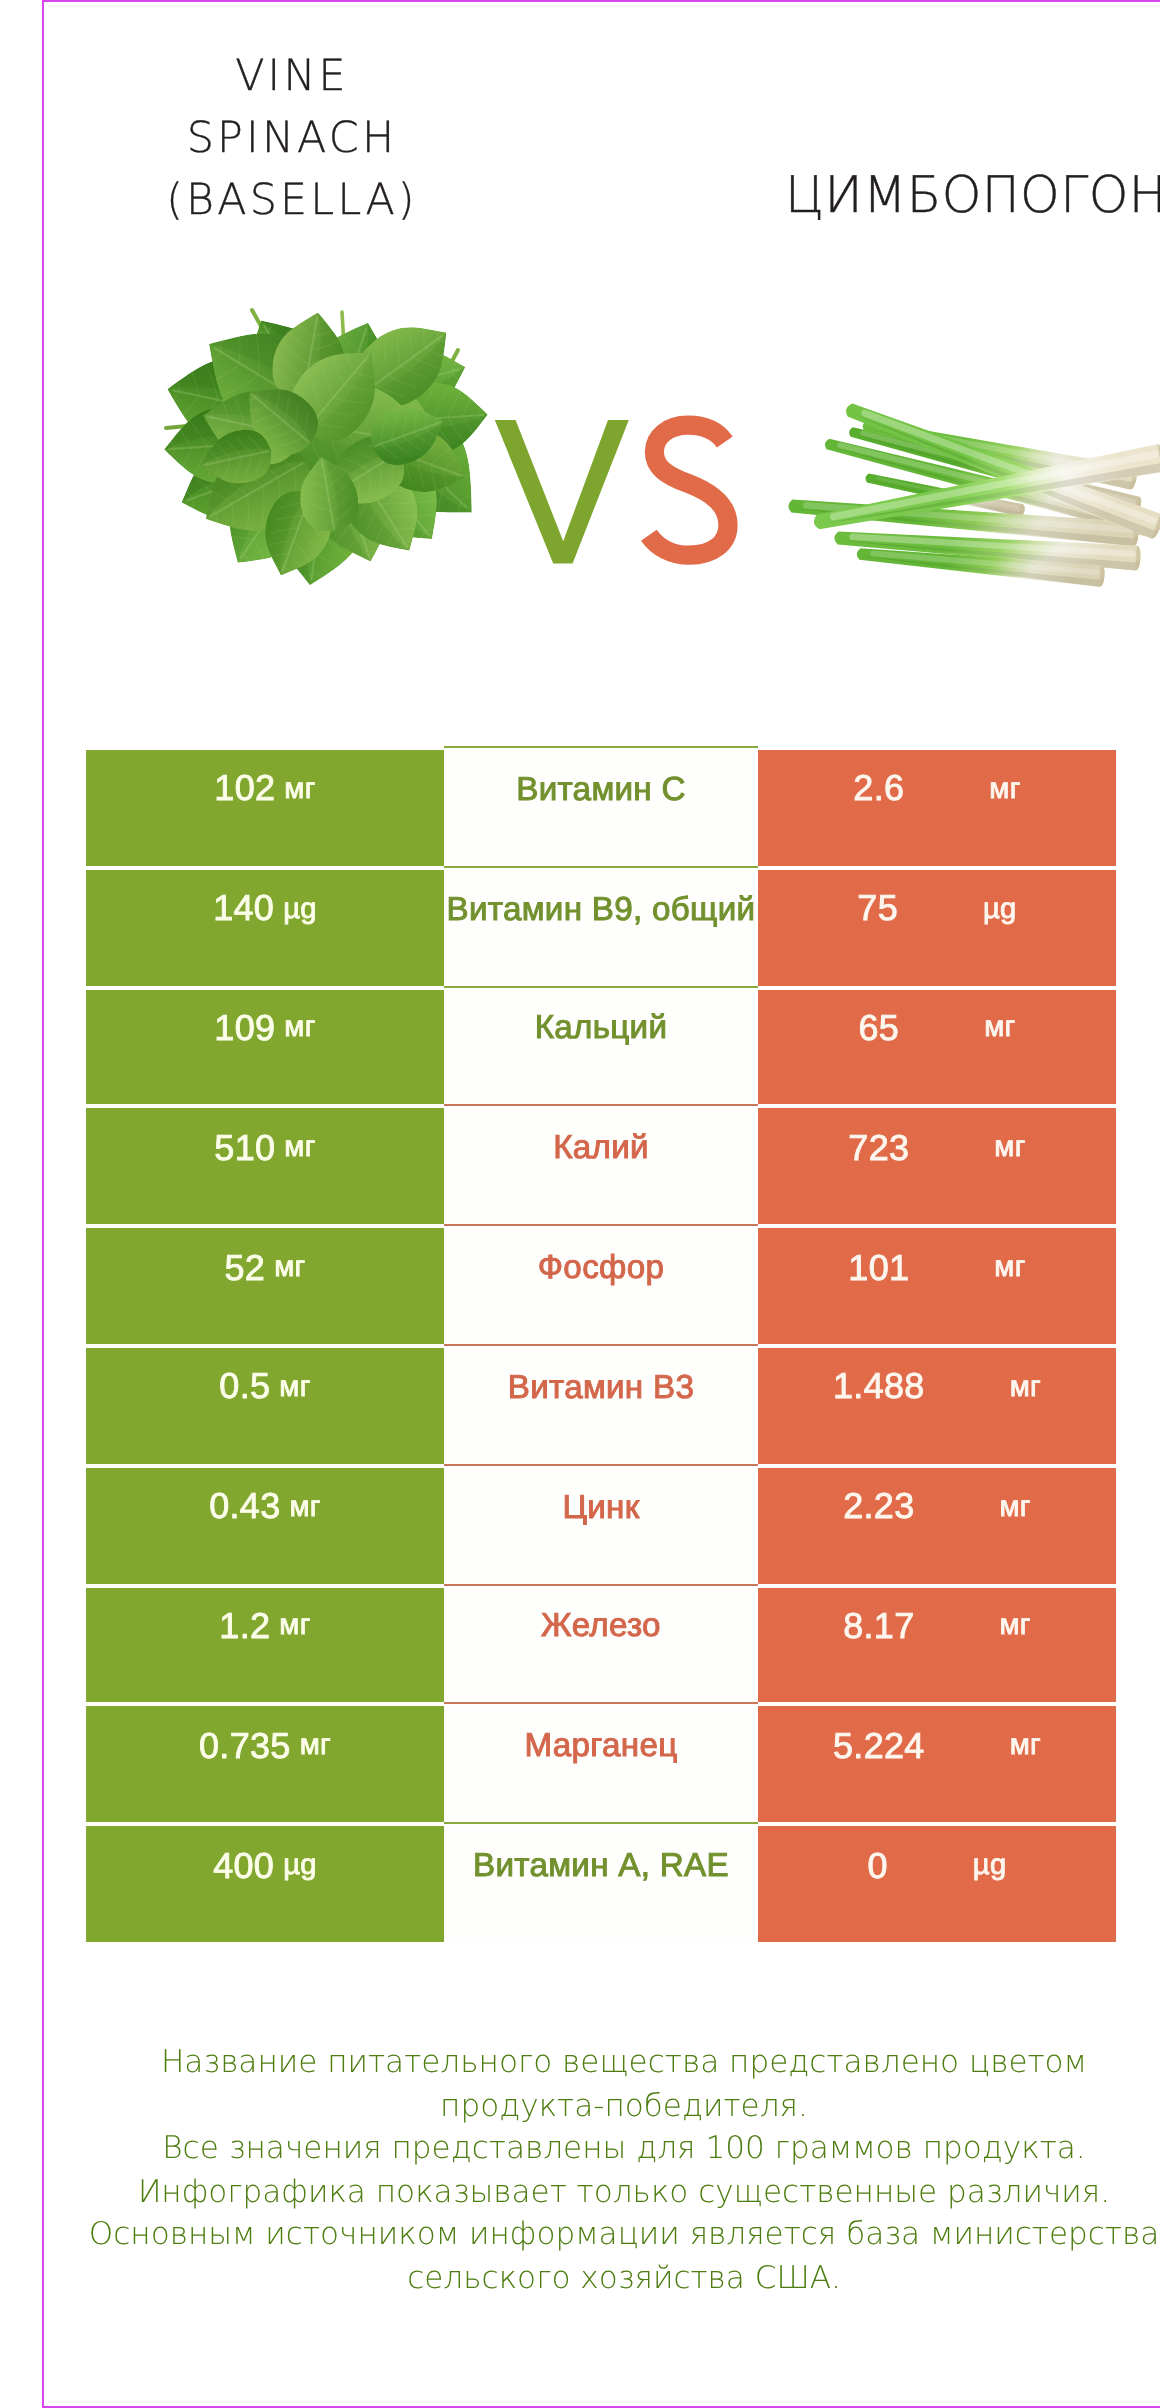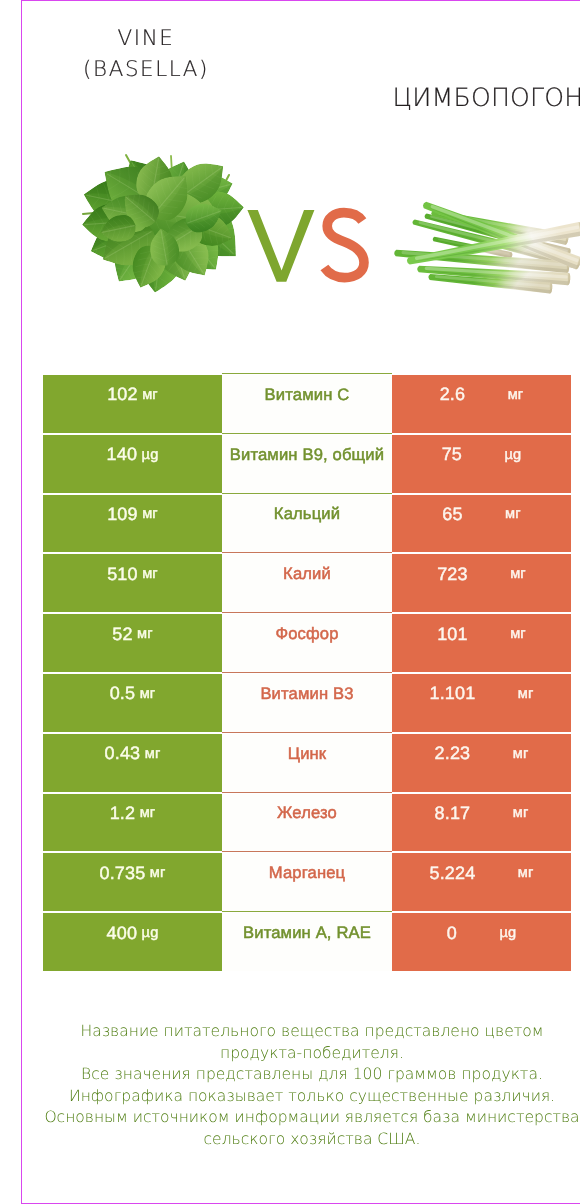--- a/index.html
+++ b/index.html
@@ -15,21 +15,21 @@
 
   .vs-wrap{position:absolute;left:224px;top:200px;width:140px;height:92px;}
   .img-left{position:absolute;left:44px;top:140px;width:192px;height:164px;}
   .img-right{position:absolute;left:364px;top:182px;width:200px;height:122px;overflow:visible;}
 
   .tbl{position:absolute;left:21px;top:374px;width:537px;}
   .row{height:57.8px;margin-bottom:2px;display:flex;}
   .cell{height:57.8px;display:flex;align-items:center;justify-content:center;padding-bottom:18px;box-sizing:border-box;
     font-size:15px;font-weight:bold;letter-spacing:0.15px;font-family:"Liberation Sans",sans-serif;}
   .cL{width:179px;background:#81a72e;color:#fbfde9;}
-  .cM{width:170px;background:#fefefc;position:relative;}
+  .cM{width:157px;background:#fefefc;position:relative;}
   .cM:before{content:"";position:absolute;left:0;right:0;top:-2px;height:1px;}
   .row.wL .cM:before{background:#8aa93c;}
   .row.wR .cM:before{background:#c8775a;}
   .cR{width:179px;background:#e16b49;color:#fdf6ee;gap:38px;}
   .nutri{font-size:16.6px;font-weight:normal;font-family:"Liberation Sans",sans-serif;}
   .gtxt{-webkit-text-stroke:0.5px #72912e;}
   .otxt{-webkit-text-stroke:0.5px #d3674b;}
   .num{font-size:18px;font-weight:normal;-webkit-text-stroke:0.45px currentColor;}
   .unit{font-size:14.6px;font-weight:normal;margin-left:4.5px;-webkit-text-stroke:0.45px currentColor;}
   .gtxt{color:#72912e;}
@@ -38,20 +38,21 @@
   .foot{position:absolute;left:0;top:1020px;width:580px;text-align:center;
     font-family:"DejaVu Sans",sans-serif;font-size:15.55px;line-height:21.5px;color:#4d7c0f;font-weight:300;}
 </style>
 </head>
 <body>
 
 <div class="page">
 
   <div class="title-left">
     <div>VINE</div>
+    <div>SPINACH</div>
     <div>(BASELLA)</div>
   </div>
   <div class="title-right">ЦИМБОПОГОН</div>
 
   <div class="img-left"><svg width="192" height="164" viewBox="0 0 192 164" xmlns="http://www.w3.org/2000/svg">
         <defs>
           <linearGradient id="g1" x1="0.8" y1="0.1" x2="0.1" y2="0.8">
             <stop offset="0" stop-color="#6fb33c"></stop>
             <stop offset="1" stop-color="#3b8220"></stop>
           </linearGradient>
@@ -1009,21 +1010,21 @@
     </div>
     <div class="row wR">
       <div class="cell cL">
           <span class="num">0.5</span>
           <span class="unit">мг</span>
         </div>
       <div class="cell cM">
           <span class="nutri otxt">Витамин B3</span>
         </div>
       <div class="cell cR">
-          <span class="num">1.101</span>
+          <span class="num">1.488</span>
           <span class="unit">мг</span>
         </div>
     </div>
     <div class="row wR">
       <div class="cell cL">
           <span class="num">0.43</span>
           <span class="unit">мг</span>
         </div>
       <div class="cell cM">
           <span class="nutri otxt">Цинк</span>

